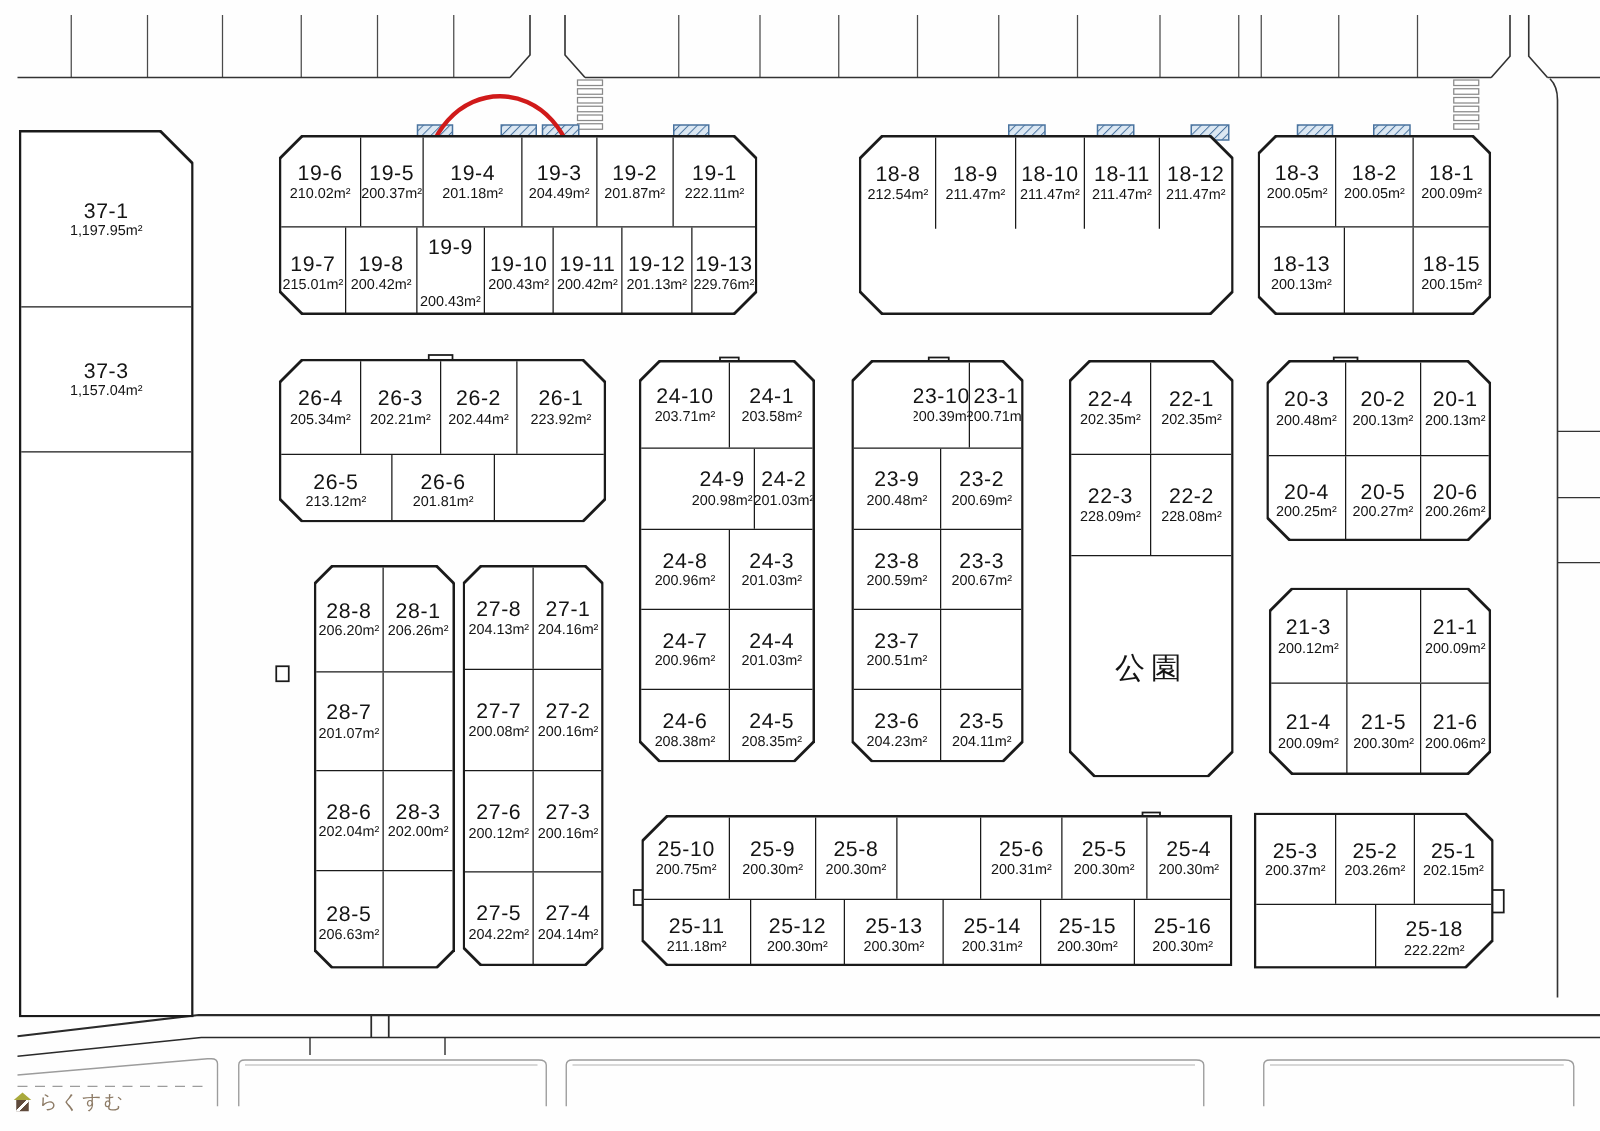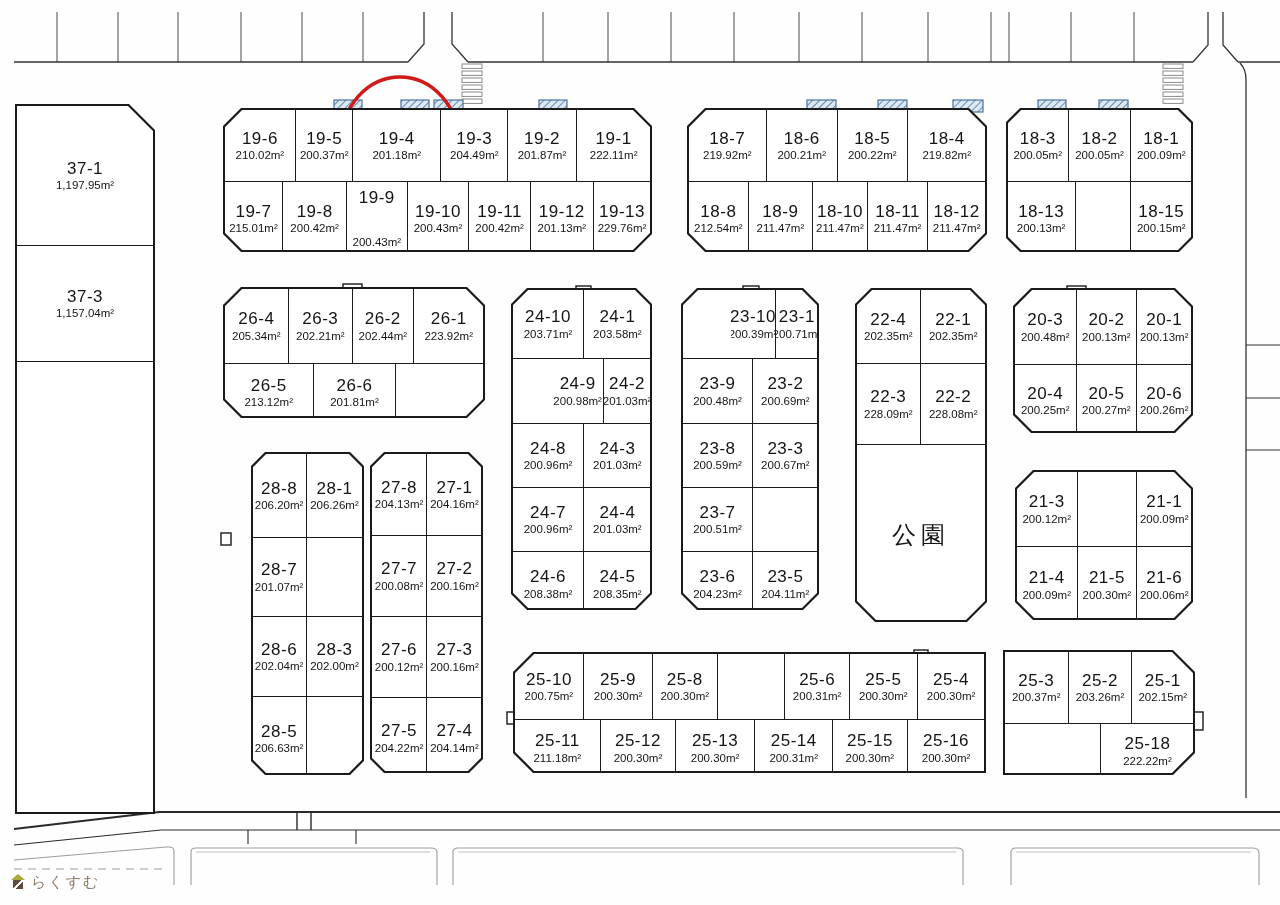--- a/index.html
+++ b/index.html
@@ -127,21 +127,21 @@
           <div class="bcell" style="flex: 169 1 0px;">
             <span class="ln">37-3</span>
             <span class="la">1,157.04m²</span>
           </div>
         </div>
         <div class="brow" style="flex: 0 0 456px;">
           <div class="bcell" style="flex: 169 1 0px;"></div>
         </div>
       </div>
     </div>
-    <div class="blk" style="left: 223px; top: 108px; width: 429px; height: 144px; clip-path: polygon(18px 0px, calc(100% - 18px) 0px, 100% 18px, 100% calc(100% - 18px), calc(100% - 18px) 100%, 18px 100%, 0px calc(100% - 18px), 0px 18px);">
+    <div class="blk" style="left: 223px; top: 108px; width: 383px; height: 144px; clip-path: polygon(18px 0px, calc(100% - 18px) 0px, 100% 18px, 100% calc(100% - 18px), calc(100% - 18px) 100%, 18px 100%, 0px calc(100% - 18px), 0px 18px);">
       <div class="blk-in" style="clip-path: polygon(18px 0px, calc(100% - 18px) 0px, 100% 18px, 100% calc(100% - 18px), calc(100% - 18px) 100%, 18px 100%, 0px calc(100% - 18px), 0px 18px);">
         <div class="brow" style="flex: 0 0 71px;">
           <div class="bcell br" style="flex: 72 1 0px;">
             <span class="ln">19-6</span>
             <span class="la">210.02m²</span>
           </div>
           <div class="bcell br" style="flex: 57 1 0px;">
             <span class="ln">19-5</span>
             <span class="la">200.37m²</span>
           </div>
@@ -189,38 +189,20 @@
           </div>
           <div class="bcell" style="flex: 58 1 0px;">
             <span class="ln">19-13</span>
             <span class="la">229.76m²</span>
           </div>
         </div>
       </div>
     </div>
     <div class="blk" style="left: 687px; top: 108px; width: 300px; height: 144px; clip-path: polygon(18px 0px, calc(100% - 18px) 0px, 100% 18px, 100% calc(100% - 18px), calc(100% - 18px) 100%, 18px 100%, 0px calc(100% - 18px), 0px 18px);">
       <div class="blk-in" style="clip-path: polygon(18px 0px, calc(100% - 18px) 0px, 100% 18px, 100% calc(100% - 18px), calc(100% - 18px) 100%, 18px 100%, 0px calc(100% - 18px), 0px 18px);">
-        <div class="brow" style="flex: 0 0 71px;">
-          <div class="bcell br" style="flex: 79 1 0px;">
-            <span class="ln">18-7</span>
-            <span class="la">219.92m²</span>
-          </div>
-          <div class="bcell br" style="flex: 71 1 0px;">
-            <span class="ln">18-6</span>
-            <span class="la">200.21m²</span>
-          </div>
-          <div class="bcell br" style="flex: 71 1 0px;">
-            <span class="ln">18-5</span>
-            <span class="la">200.22m²</span>
-          </div>
-          <div class="bcell" style="flex: 79 1 0px;">
-            <span class="ln">18-4</span>
-            <span class="la">219.82m²</span>
-          </div>
-        </div>
         <div class="brow" style="flex: 0 0 73px;">
           <div class="bcell br" style="flex: 61 1 0px;">
             <span class="ln">18-8</span>
             <span class="la">212.54m²</span>
           </div>
           <div class="bcell br" style="flex: 64 1 0px;">
             <span class="ln">18-9</span>
             <span class="la">211.47m²</span>
           </div>
           <div class="bcell br" style="flex: 56 1 0px;">

